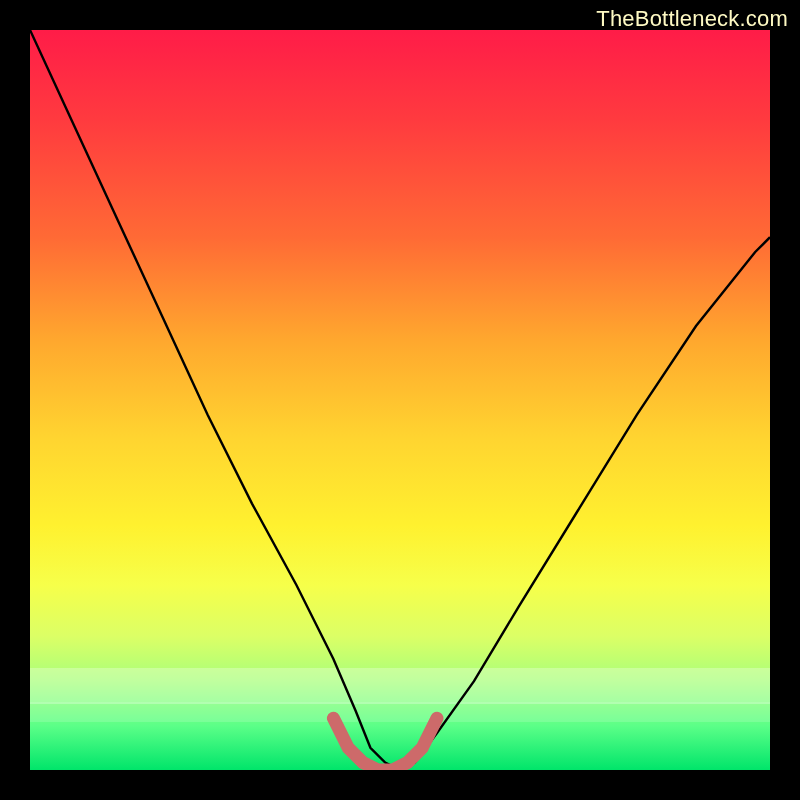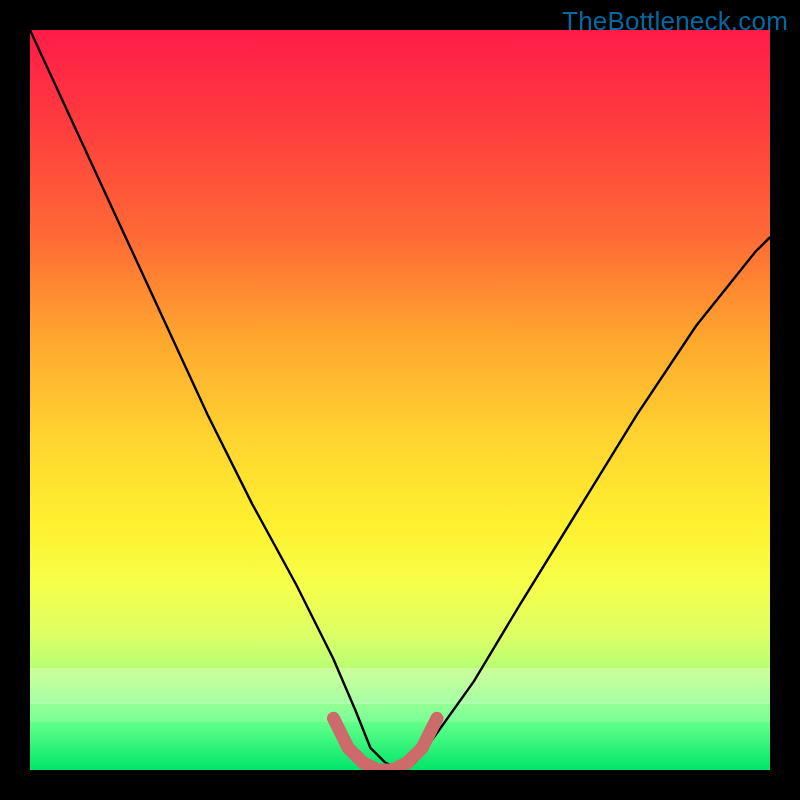--- a/index.html
+++ b/index.html
@@ -53,22 +53,22 @@
     position: absolute;
     left: 0;
     top: 0;
     width: 740px;
     height: 740px;
   }
   .watermark {
     position: absolute;
     top: 6px;
     right: 12px;
-    color: #0369a1;
-    font-size: 26px;
+    color: #fef9c3;
+    font-size: 22px;
     font-weight: 500;
     letter-spacing: 0.2px;
     user-select: none;
   }
 </style>
 </head>
 <body>
 
 <div class="stage">
   <div class="watermark">TheBottleneck.com</div>

